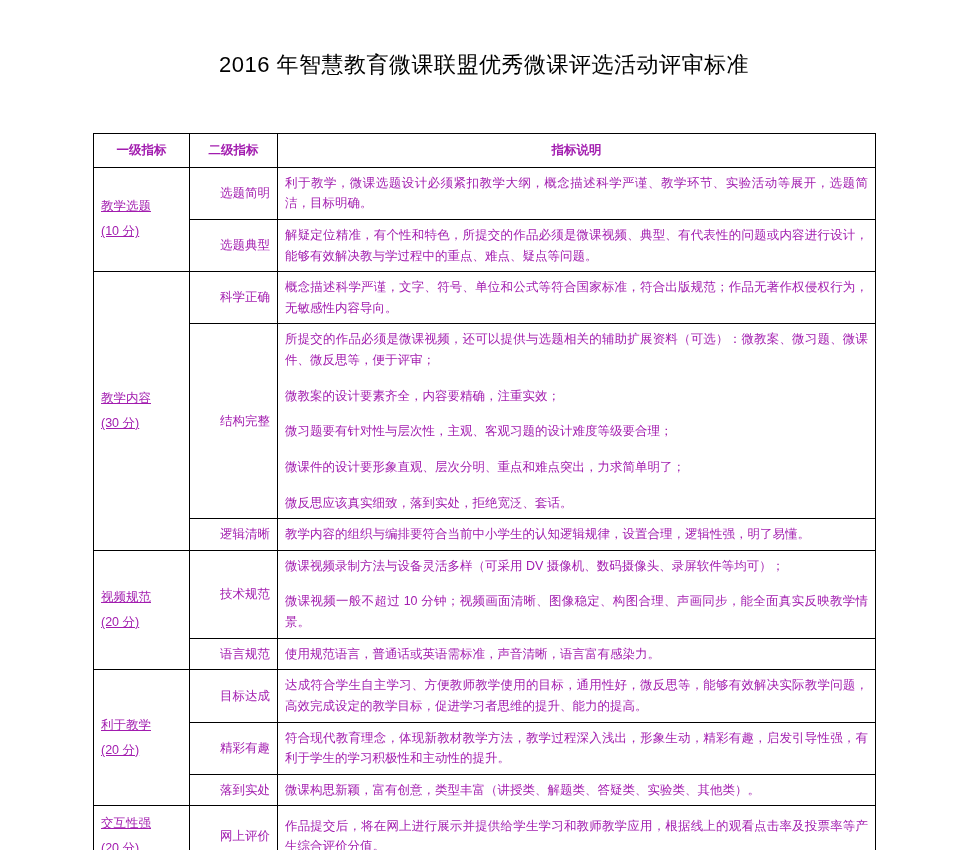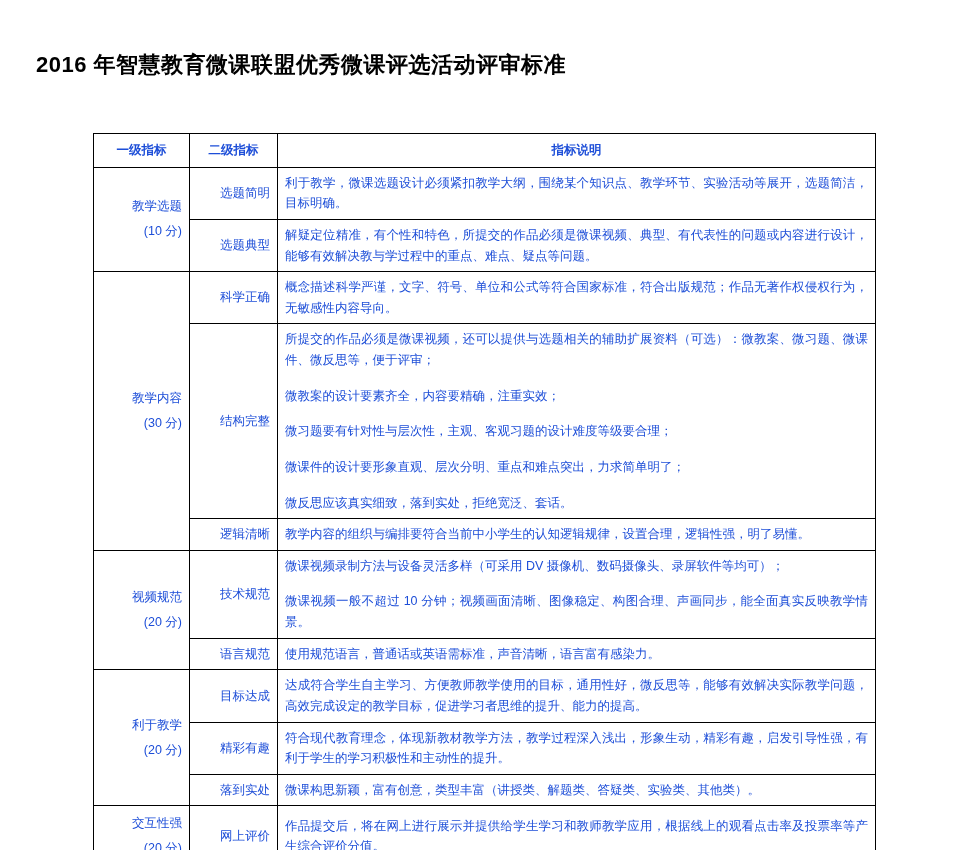--- a/index.html
+++ b/index.html
@@ -14,61 +14,62 @@
     color: #000000;
     overflow: hidden;
   }
   .page {
     position: relative;
     width: 968px;
     height: 850px;
     box-sizing: border-box;
   }
   .doc-title {
+    text-align: center;
     font-size: 22px;
-    font-weight: bold;
+    font-weight: normal;
     letter-spacing: 0.5px;
     padding-top: 50px;
     padding-bottom: 0;
     color: #000;
-    margin-left: 36px;
   }
   .table-wrap {
     margin: 0 auto;
     padding-top: 53px;
     width: 782px;
   }
   table.criteria {
     border-collapse: collapse;
     width: 782px;
     table-layout: fixed;
     border: 1px solid #000;
   }
   table.criteria th,
   table.criteria td {
     border: 1px solid #000;
     vertical-align: middle;
     font-size: 12.5px;
     line-height: 1.65;
     padding: 5px 7px;
-    color: #1d4ed8;
+    color: #a21caf;
   }
   table.criteria thead th {
     text-align: center;
     font-weight: bold;
     font-size: 12.5px;
     padding: 6px 4px;
   }
   col.c1 { width: 96px; }
   col.c2 { width: 88px; }
   col.c3 { width: 598px; }
 
   td.lvl1 {
-    text-align: right;
+    text-align: left;
     font-size: 13px;
+    text-decoration: underline;
   }
   td.lvl1 .l1-line {
     display: block;
     line-height: 2.0;
   }
   td.lvl2 {
     text-align: right;
     font-size: 13px;
   }
   td.desc {
@@ -106,21 +107,21 @@
       </thead>
       <tbody>
 
         <tr>
           <td class="lvl1" rowspan="2">
             <span class="l1-line">教学选题</span>
             <span class="l1-line">(10 分)</span>
           </td>
           <td class="lvl2">选题简明</td>
           <td class="desc">
-            <p>利于教学，微课选题设计必须紧扣教学大纲，围绕某个知识点、教学环节、实验活动等展开，选题简洁，目标明确。</p>
+            <p>利于教学，微课选题设计必须紧扣教学大纲，概念描述科学严谨、教学环节、实验活动等展开，选题简洁，目标明确。</p>
           </td>
         </tr>
         <tr>
           <td class="lvl2">选题典型</td>
           <td class="desc">
             <p>解疑定位精准，有个性和特色，所提交的作品必须是微课视频、典型、有代表性的问题或内容进行设计，能够有效解决教与学过程中的重点、难点、疑点等问题。</p>
           </td>
         </tr>
 
         <tr>

